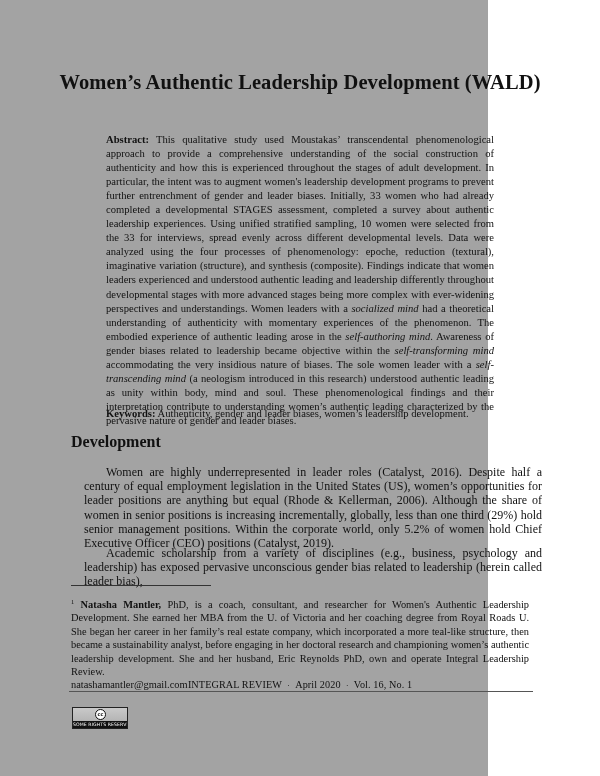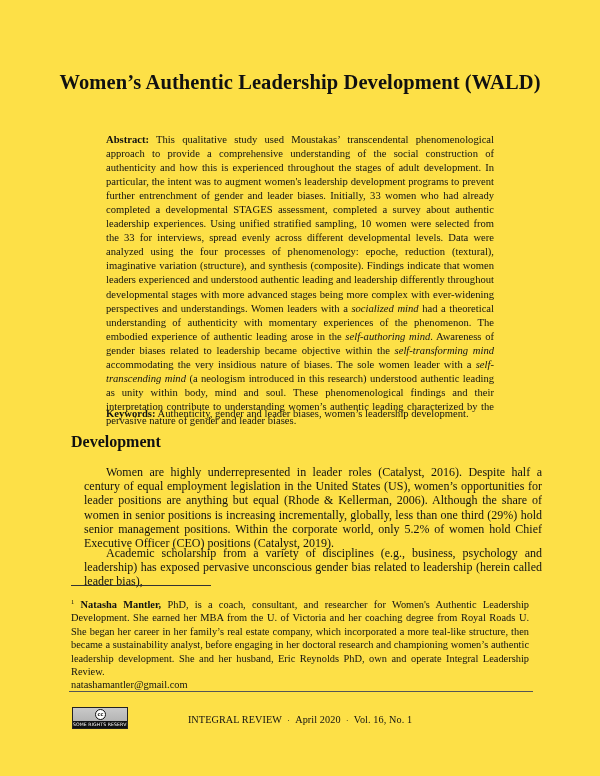--- a/index.html
+++ b/index.html
@@ -1,18 +1,18 @@
 <!DOCTYPE html>
 <html><head>
 <meta charset="utf-8">
 <style>
   html, body { margin:0; padding:0; background:#ffffff; }
   body { width:600px; height:776px; position:relative; overflow:hidden;
          font-family:"Liberation Serif", "DejaVu Serif", serif; color:#111; }
-  .page { position:absolute; left:0; top:0; width:600px; height:776px; background:#fde047; }
+  .page { position:absolute; left:0; top:0; width:488px; height:776px; background:#a3a3a3; }
 
   .title { position:absolute; left:40px; width:520px; top:70px; text-align:center;
            font-weight:bold; font-size:20.5px; line-height:24px; letter-spacing:0.1px; }
   .author { position:absolute; left:40px; width:520px; top:103px; text-align:center;
             font-weight:bold; font-size:12.5px; line-height:16px; }
   .author sup { font-size:7px; vertical-align:5px; line-height:0; }
 
   .abstract { position:absolute; left:106px; width:388px; top:133px;
               font-size:10.6px; line-height:14.05px; text-align:justify; }
   .abstract b { font-weight:bold; }
@@ -31,21 +31,21 @@
 
   .fn-rule { position:absolute; left:71px; top:585px; width:140px; height:0;
              border-top:1px solid #333; }
   .footnote { position:absolute; left:71px; width:458px; top:598px;
               font-size:10.4px; line-height:13.4px; text-align:justify; }
   .footnote sup { font-size:6.5px; vertical-align:4px; line-height:0; }
   .footnote .email { display:block; text-align:left; }
 
   .footer-rule { position:absolute; left:69px; top:691px; width:464px; height:0;
                  border-top:1px solid #555; }
-  .journal-line { position:absolute; left:0; width:600px; top:713px; text-align:center;
+  .journal-line { position:absolute; left:0; width:600px; top:678px; text-align:center;
                   font-size:10.2px; line-height:13px; letter-spacing:0.1px; }
   .journal-line .sep { margin:0 5px; font-size:9px; }
 
   .cc-badge { position:absolute; left:72px; top:707px; width:56px; height:22px;
               background:linear-gradient(#c9c9c9,#a9a9a9); border:1px solid #222;
               box-sizing:border-box; }
   .cc-circle { position:absolute; left:22px; top:1px; width:11px; height:11px;
                border:1.5px solid #111; border-radius:50%; background:#fff;
                box-sizing:border-box; font-family:"DejaVu Sans", sans-serif;
                font-size:5px; font-weight:bold; line-height:8px; text-align:center; }

